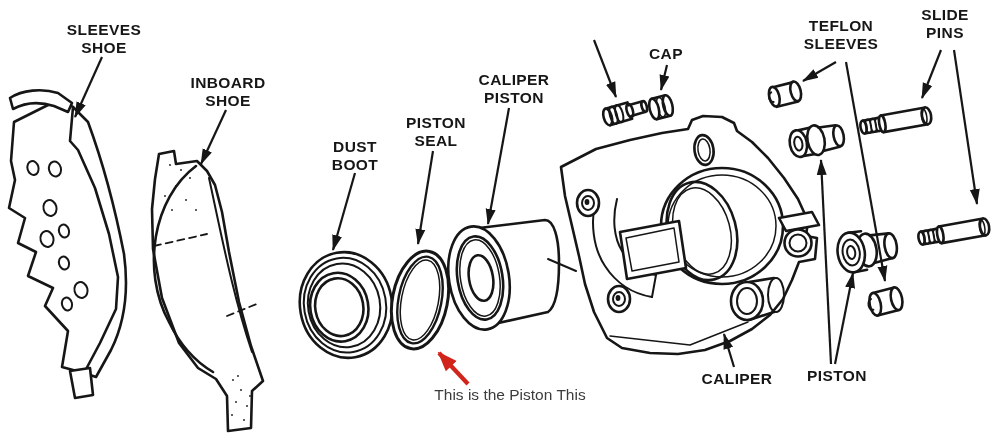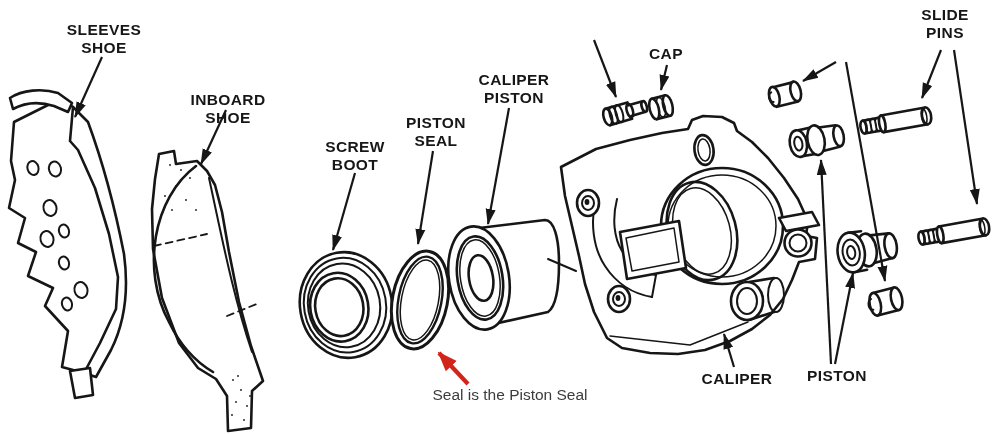--- a/index.html
+++ b/index.html
@@ -243,28 +243,30 @@
       <path class="leader" d="M734,367 L724,334"></path>
       <path class="leader" d="M831,364 L821,160"></path>
       <path class="leader" d="M835,364 L853,273"></path>
     </g>
 
     <path class="red-arrow" d="M468,384 L439,353"></path>
   </svg>
 
   <div class="part-label" style="left:104px;top:21px">SLEEVES
 SHOE</div>
-  <div class="part-label" style="left:228px;top:91px">INBOARD
+  <div class="part-label" style="left:228px;top:74px">INBOARD
 SHOE</div>
-  <div class="part-label" style="left:355px;top:138px">SCREW
+  <div class="part-label" style="left:355px;top:138px">DUST
 BOOT</div>
   <div class="part-label" style="left:436px;top:114px">PISTON
 SEAL</div>
   <div class="part-label" style="left:514px;top:71px">CALIPER
 PISTON</div>
   <div class="part-label" style="left:666px;top:45px">CAP</div>
+  <div class="part-label" style="left:841px;top:17px">TEFLON
+SLEEVES</div>
   <div class="part-label" style="left:945px;top:6px">SLIDE
 PINS</div>
   <div class="part-label" style="left:737px;top:370px">CALIPER</div>
   <div class="part-label" style="left:837px;top:367px">PISTON</div>
 
-  <div class="annotation-label" style="left:510px;top:386px">Seal is the Piston Seal</div>
+  <div class="annotation-label" style="left:510px;top:386px">This is the Piston This</div>
 </div>
 
 </body></html>

